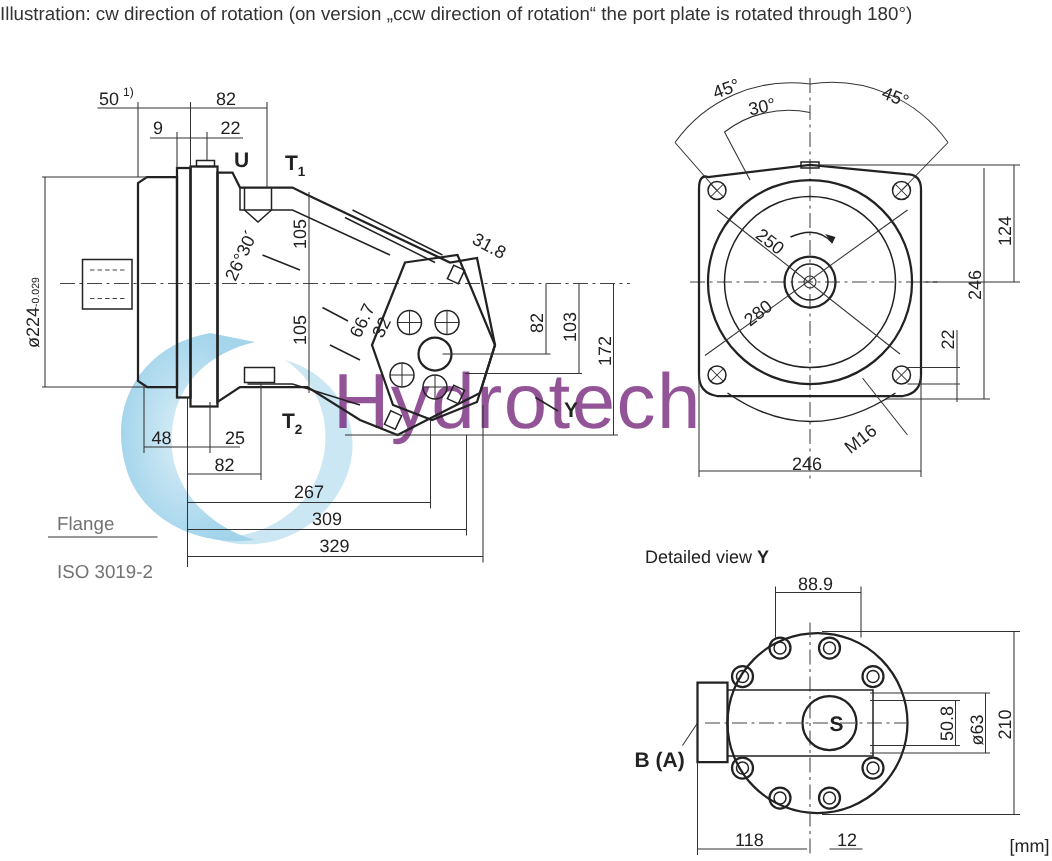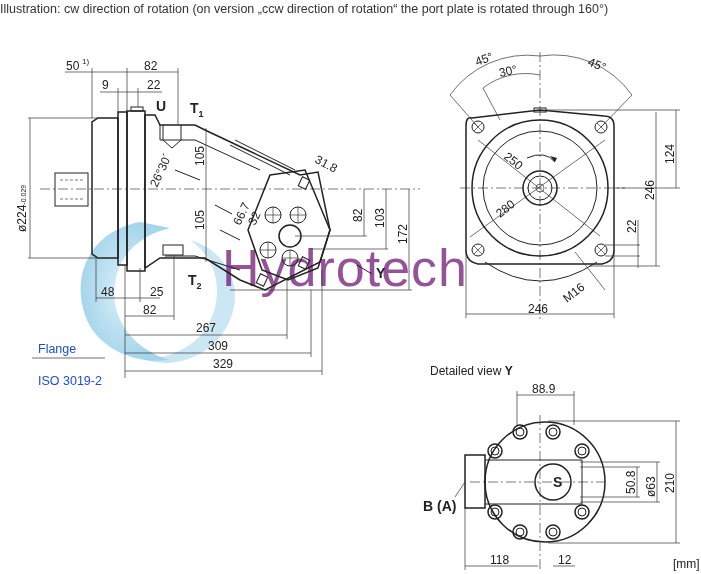--- a/index.html
+++ b/index.html
@@ -8,27 +8,27 @@
   svg{position:absolute;left:0;top:0;}
   svg text{font-family:"Liberation Sans",sans-serif;fill:#222;}
   .ln{stroke:#222;stroke-width:1;fill:none;}
   .thk{stroke:#222;stroke-width:1.5;fill:none;}
   .thin{stroke:#333;stroke-width:0.7;fill:none;}
   .cl{stroke:#444;stroke-width:0.7;fill:none;stroke-dasharray:10 3 2 3;}
   .dash{stroke:#444;stroke-width:0.7;fill:none;stroke-dasharray:3 2;}
   .dim{font-size:12px;}
   .bold{font-weight:bold;font-size:14px;}
   .wm{position:absolute;left:222px;top:238px;font-size:52px;color:#701a75;opacity:0.75;letter-spacing:1px;font-family:"Liberation Sans",sans-serif;white-space:nowrap;}
-  .label{position:absolute;font-size:12.5px;color:#1d4ed8;white-space:nowrap;}
+  .label{position:absolute;font-size:12.5px;color:#737373;white-space:nowrap;}
 </style>
 </head>
 <body>
 
 <div id="root">
-  <div class="caption">Illustration: cw direction of rotation (on version „ccw direction of rotation“ the port plate is rotated through 160°)</div>
+  <div class="caption">Illustration: cw direction of rotation (on version „ccw direction of rotation“ the port plate is rotated through 180°)</div>
 
   <svg width="701" height="574">
     <defs>
       <radialGradient id="g1" cx="50%" cy="50%" r="50%">
         <stop offset="0%" stop-color="#cfe9f5"></stop>
         <stop offset="100%" stop-color="#7ec3e3"></stop>
       </radialGradient>
     </defs>
     <path d="M140,222 C95,230 70,270 85,315 C95,345 130,365 170,360 C135,350 110,320 115,285 C118,255 140,235 170,228 Z" fill="url(#g1)" opacity="0.7"></path>
     <path d="M190,240 C220,260 225,300 205,330 C190,350 165,360 140,358 C175,372 215,355 230,320 C245,285 225,250 190,240 Z" fill="#9fd3ea" opacity="0.55"></path>

